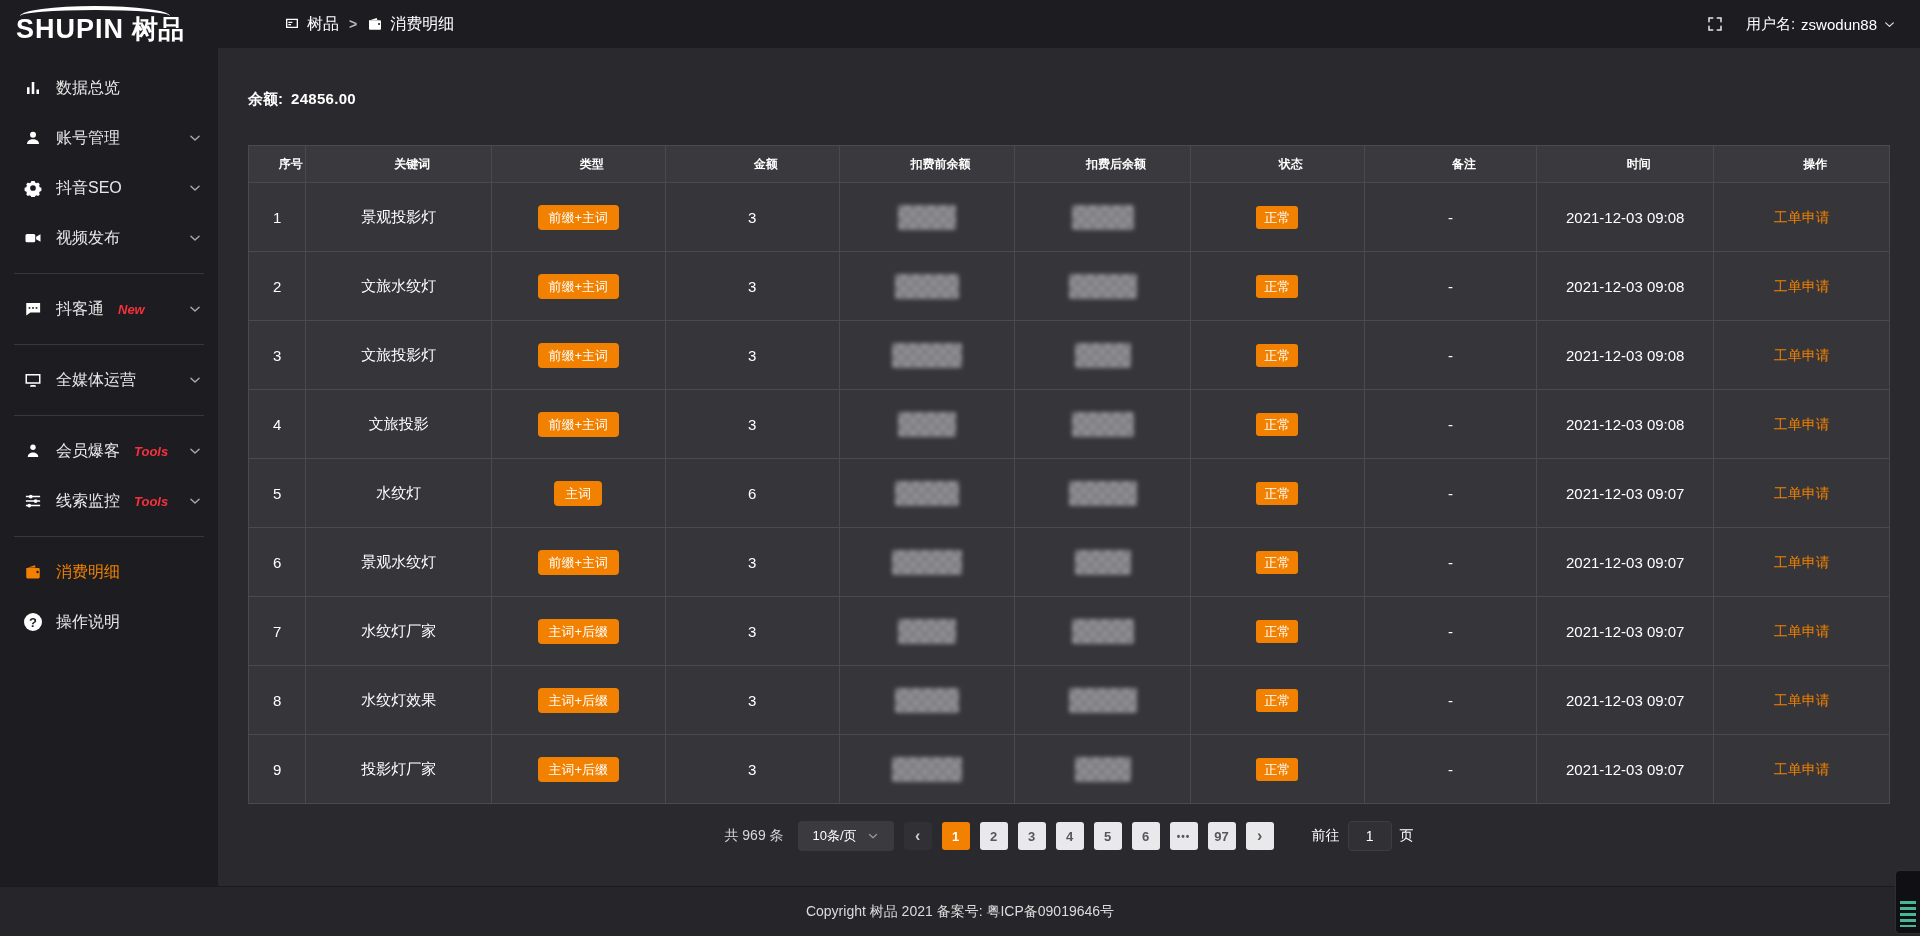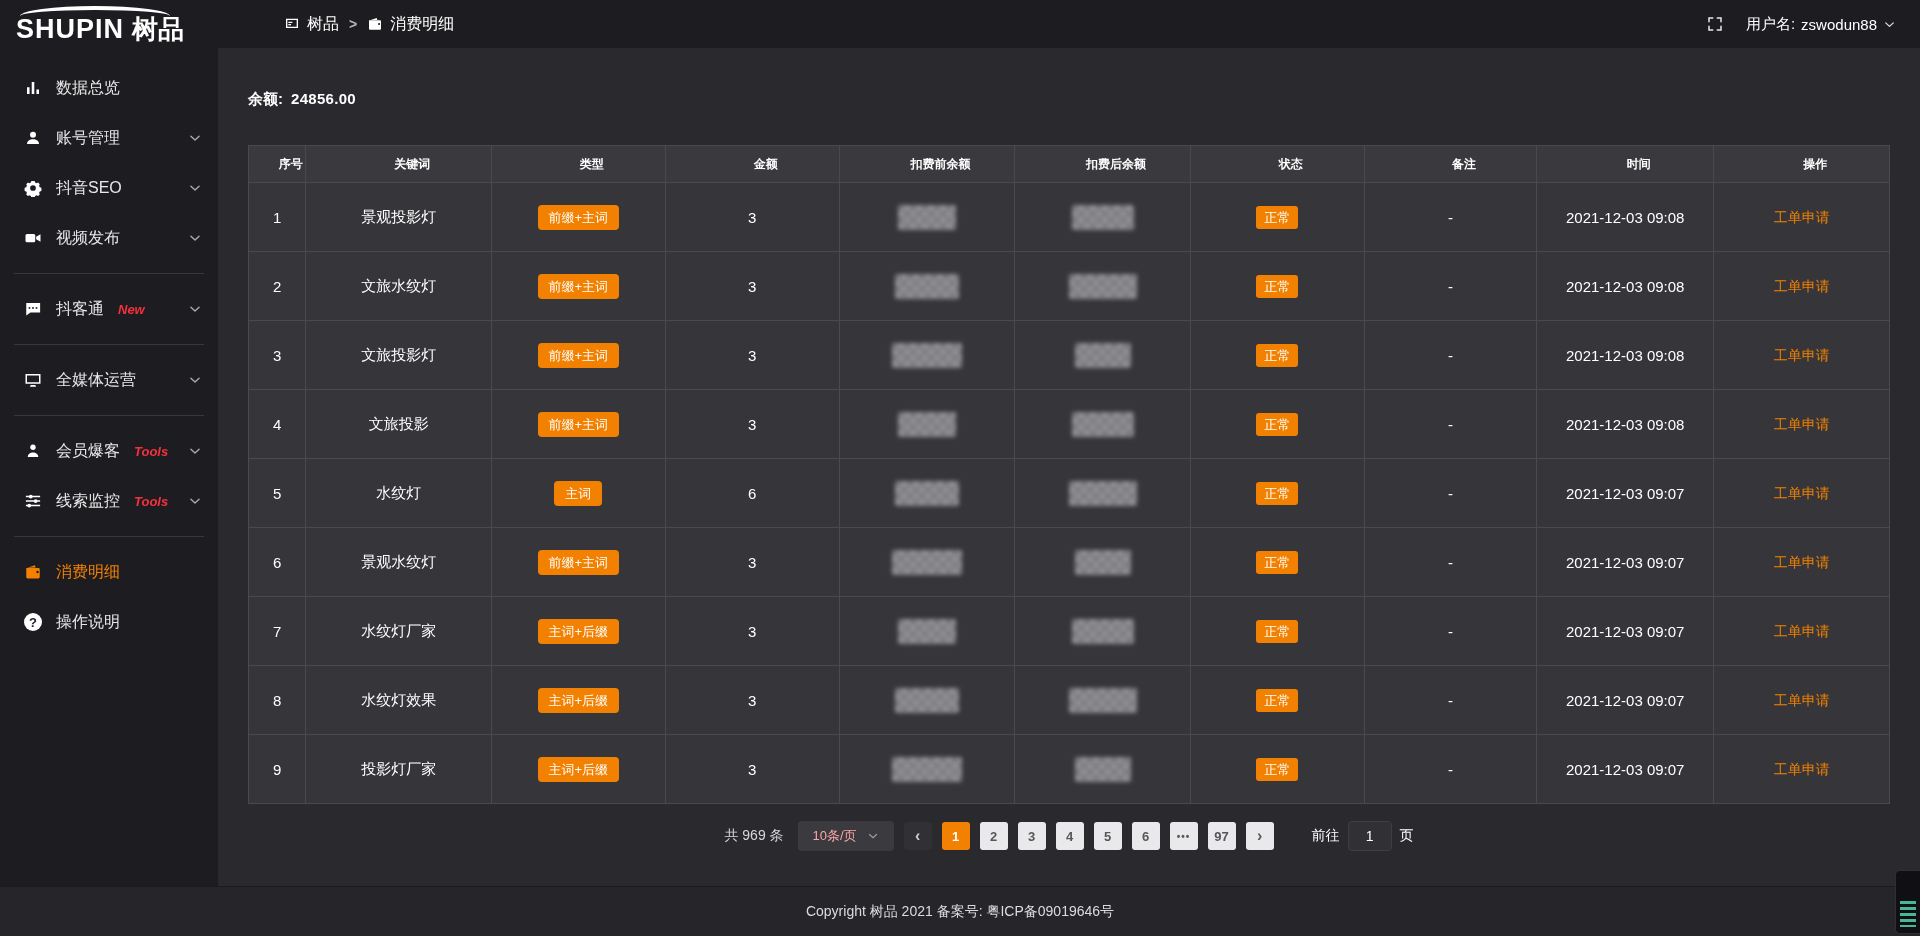--- a/index.html
+++ b/index.html
@@ -61,21 +61,21 @@
   .badge-type{display:inline-block;background:var(--accent);color:#fff;font-size:13px;padding:6px 11px;border-radius:4px;line-height:1;}
   .badge-status{display:inline-block;background:var(--accent);color:#fff;font-size:13px;padding:5px 8px;border-radius:3px;line-height:1;}
   .action-link{color:var(--accent);font-size:14px;cursor:pointer;}
   .blur-box{height:25px;margin:0 auto;border-radius:2px;
     background:repeating-conic-gradient(#a3a3a6 0% 25%, #87878c 0% 50%) 0 0/12px 12px;
     filter:blur(2px);opacity:.85;}
 
   
   .pagination{margin-top:17px;display:flex;align-items:center;justify-content:center;gap:10px;}
   .pg-total{font-size:14px;color:#d8d8d8;margin-right:4px;}
-  .pg-size{display:flex;align-items:center;justify-content:center;gap:10px;width:96px;height:30px;background:#3a3a3f;border-radius:4px;font-size:13px;color:#fca5a5;cursor:pointer;}
+  .pg-size{display:flex;align-items:center;justify-content:center;gap:10px;width:96px;height:30px;background:#3a3a3f;border-radius:4px;font-size:13px;color:#ffffff;cursor:pointer;}
   .pg-size .sel-chev{width:12px;height:12px;color:#9a9a9a;}
   .pg-btn{min-width:28px;height:28px;padding:0 6px;border-radius:3px;background:#e9e9eb;color:#55575c;font-size:13px;font-weight:bold;display:flex;align-items:center;justify-content:center;cursor:pointer;}
   .pg-btn.dark{background:#303035;color:#cfcfcf;}
   .pg-btn.active{background:var(--accent);color:#fff;}
   .pg-arrow{font-size:16px;line-height:1;}
   .pg-goto{display:flex;align-items:center;gap:8px;margin-left:28px;font-size:14px;color:#fff;justify-content:space-between;}
   .pg-input{width:44px;height:30px;background:#303035;border:1px solid #3d3d42;border-radius:4px;color:#fff;text-align:center;font-size:14px;font-family:inherit;}
 
   
   .footer{position:absolute;left:0;right:0;bottom:0;height:50px;background:#26262a;border-top:1px solid #1b1b1e;display:flex;align-items:center;justify-content:center;font-size:14px;color:#dcdcdc;}

